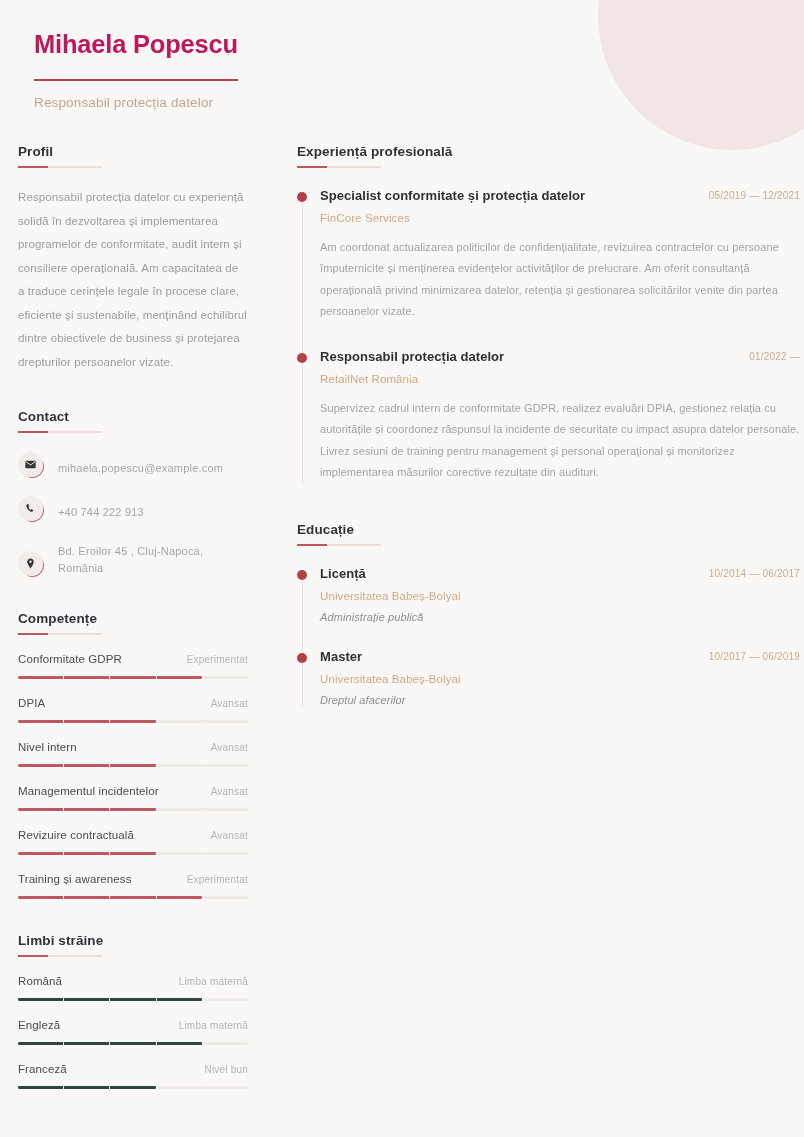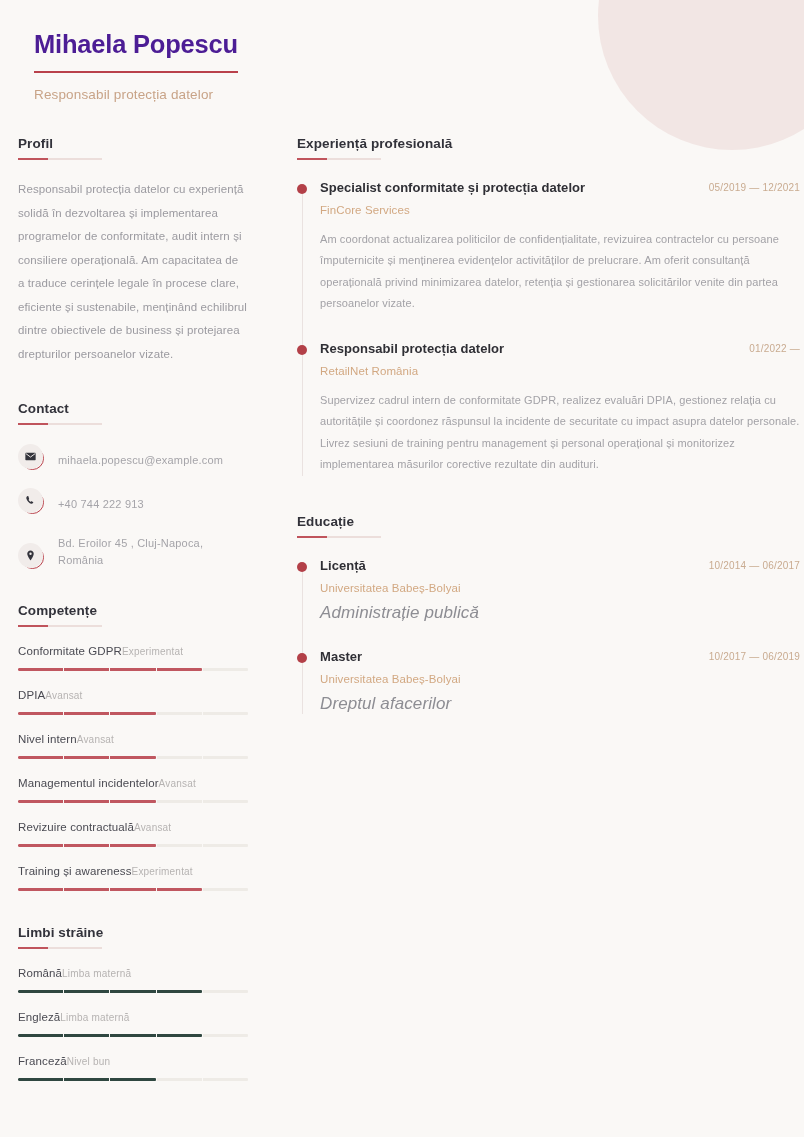--- a/index.html
+++ b/index.html
@@ -39,24 +39,24 @@
   }
 
   
   .header {
     padding: 30px 0 0 34px;
   }
   .name {
     font-size: 25.5px;
     font-weight: bold;
     letter-spacing: -0.2px;
-    color: #4c1d95;
+    color: #be185d;
     margin: 0;
     display: inline-block;
-    padding-bottom: 12px;
+    padding-bottom: 20px;
     border-bottom: 2.5px solid #b9414b;
   }
   .role {
     margin: 14px 0 0 0;
     font-size: 13.5px;
     color: #c8a387;
     letter-spacing: 0.15px;
   }
 
   
@@ -160,20 +160,21 @@
     line-height: 1.55;
     padding-top: 4px;
     letter-spacing: 0.2px;
   }
 
   
   .skill { margin-bottom: 18px; }
   .skill:last-child { margin-bottom: 16px; }
   .skill-top {
     display: flex;
+    justify-content: space-between;
     align-items: baseline;
     margin-bottom: 11px;
   }
   .skill-name {
     font-size: 11.5px;
     color: #4a4a52;
     letter-spacing: 0.1px;
   }
   .skill-level {
     font-size: 10px;
@@ -249,21 +250,21 @@
     padding-left: 14px;
     letter-spacing: 0.2px;
   }
   .tl-org {
     font-size: 11.5px;
     color: #d2a882;
     margin-top: 9px;
     letter-spacing: 0.1px;
   }
   .tl-field {
-    font-size: 17px;
+    font-size: 11px;
     font-style: italic;
     color: #8d8d93;
     margin-top: 9px;
     letter-spacing: 0.1px;
   }
   .tl-desc {
     font-size: 11px;
     line-height: 1.95;
     color: #a3a2a7;
     margin-top: 13px;

